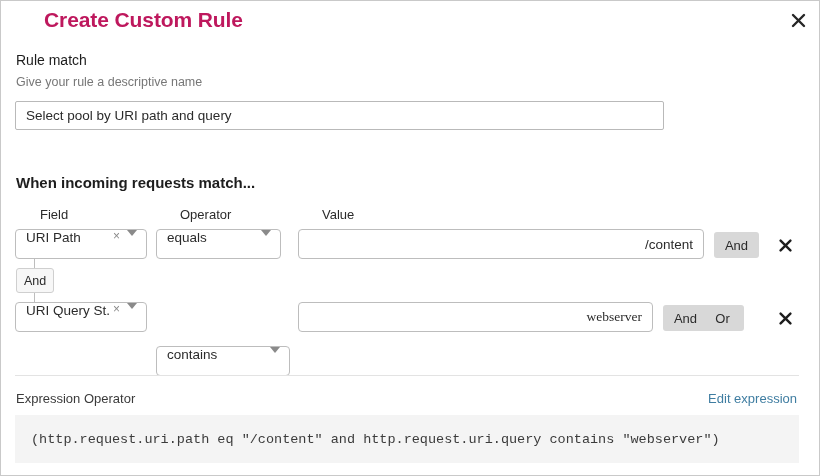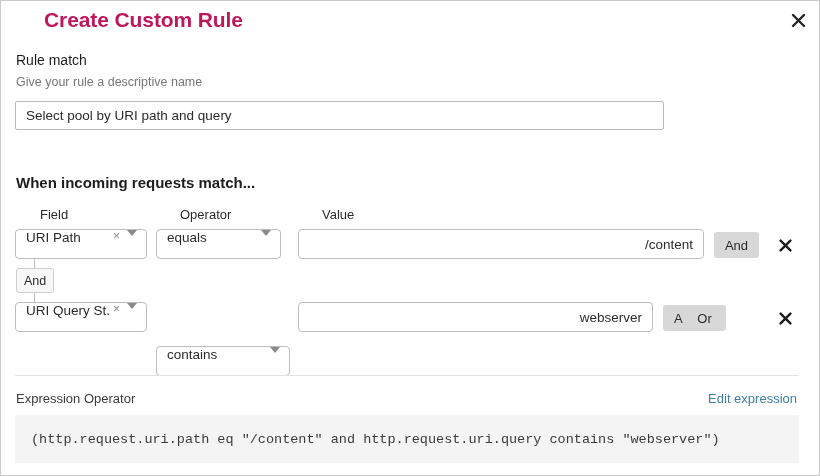--- a/index.html
+++ b/index.html
@@ -291,24 +291,24 @@
     <span class="sel-text">URI Query St...</span>
     <span class="clear-x">×</span>
     <span class="caret"></span>
   </div>
 
   <div class="sel" style="left:155px; top:301px; width:134px;margin-top:44px;">
     <span class="sel-text">contains</span>
     <span class="caret"></span>
   </div>
 
-  <input class="txtin" style="left: 297px; top: 301px; width: 355px;" type="text" value="webserver">
+  <input class="txtin" style="left: 297px; top: 301px; width: 355px; font-family: Liberation Serif, serif;" type="text" value="webserver">
 
   <div class="logic-btn" style="left:662px; top:304px; width:45px;">And</div>
-  <div class="logic-btn" style="left:682px; top:304px; width:43px;">Or</div>
+  <div class="logic-btn" style="left:700px; top:304px; width:43px;">Or</div>
 
   <div class="row-delete" style="left:774px; top:307px;">
     <svg width="13" height="13" viewBox="0 0 13 13" aria-hidden="true">
       <path d="M1.6 1.6 L11.4 11.4 M11.4 1.6 L1.6 11.4" stroke="#1d1d1d" stroke-width="2.4" stroke-linecap="round"></path>
     </svg>
   </div>
 
   <div class="divider"></div>
 
   <div class="expr-label">Expression Operator</div>

